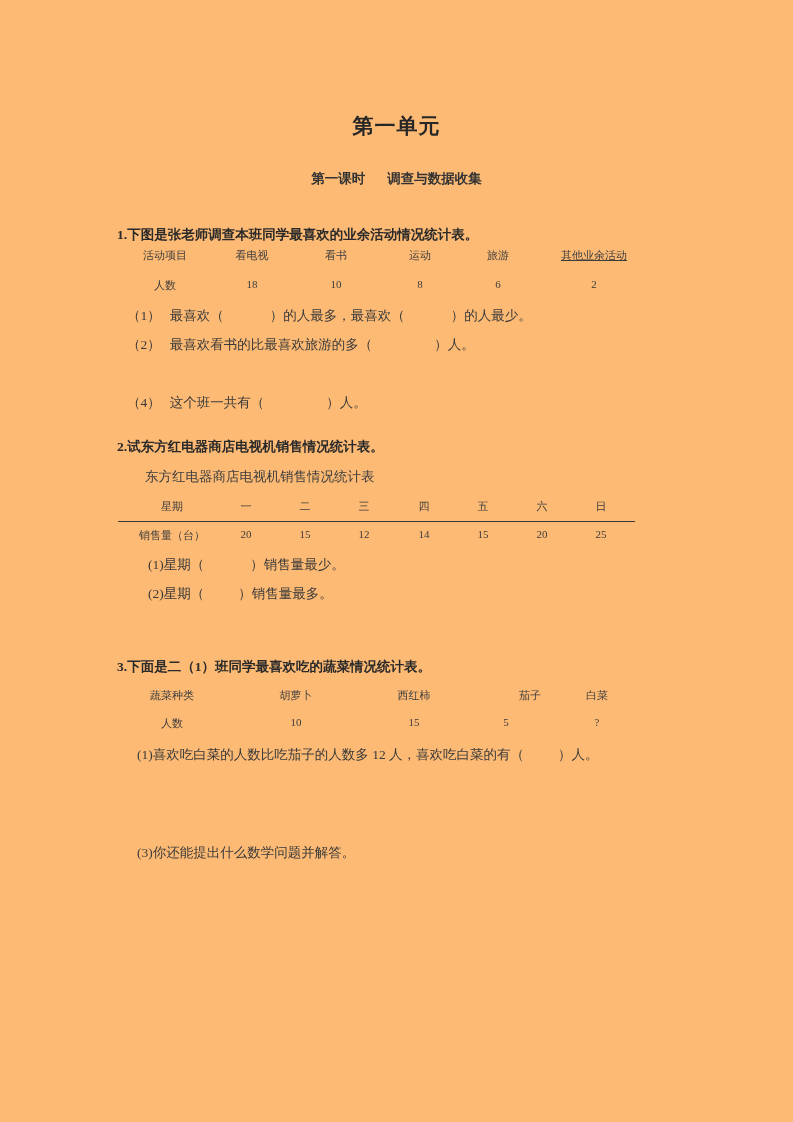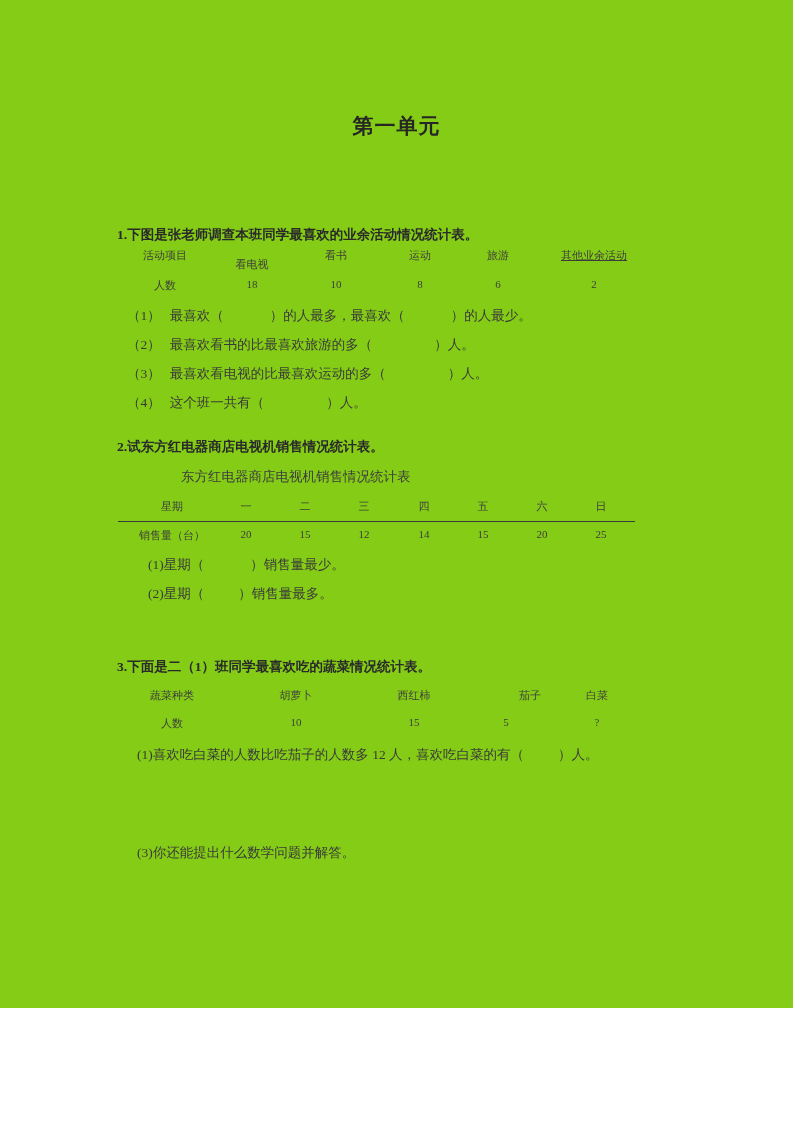--- a/index.html
+++ b/index.html
@@ -11,22 +11,22 @@
     width: 793px;
     height: 1122px;
     font-family: "Liberation Serif", "DejaVu Serif", serif;
     color: #2b2b2b;
     position: relative;
     overflow: hidden;
   }
   .page {
     position: relative;
     width: 793px;
-    height: 1008px;
-    background: #84cc16;
+    height: 1122px;
+    background: #fdba74;
   }
 
   
   .doc-title {
     position: absolute;
     left: 0;
     right: 0;
     top: 112px;
     text-align: center;
     font-size: 21px;
@@ -87,56 +87,56 @@
     height: 1px;
     background: #3a3a3a;
   }
 </style>
 </head>
 <body>
 
 <div class="page">
 
   <div class="doc-title">第一单元</div>
+  <div class="doc-subtitle">
+    <span>第一课时</span><span class="gap"></span><span>调查与数据收集</span>
+  </div>
 
   <div class="q-heading" style="top:214px;margin-top:12px;">1.下图是张老师调查本班同学最喜欢的业余活动情况统计表。</div>
 
   <div class="tbl-cell" style="left:165px; top:248px;">活动项目</div>
-  <div class="tbl-cell" style="left:252px; top:248px;margin-top:9px;">看电视</div>
+  <div class="tbl-cell" style="left:252px; top:248px;">看电视</div>
   <div class="tbl-cell" style="left:336px; top:248px;">看书</div>
   <div class="tbl-cell" style="left:420px; top:248px;">运动</div>
   <div class="tbl-cell" style="left:498px; top:248px;">旅游</div>
   <div class="tbl-cell" style="left:594px; top:248px;text-decoration:underline;">其他业余活动</div>
 
   <div class="tbl-cell" style="left:165px; top:278px;">人数</div>
   <div class="tbl-cell" style="left:252px; top:278px;">18</div>
   <div class="tbl-cell" style="left:336px; top:278px;">10</div>
   <div class="tbl-cell" style="left:420px; top:278px;">8</div>
   <div class="tbl-cell" style="left:498px; top:278px;">6</div>
   <div class="tbl-cell" style="left:594px; top:278px;">2</div>
 
   <div class="q-line" style="left:127px; top:307px;">
     <span>（1）</span><span class="sp"></span><span>最喜欢（</span><span class="blank blank-md"></span><span>）的人最多，最喜欢（</span><span class="blank blank-md"></span><span>）的人最少。</span>
   </div>
 
   <div class="q-line" style="left:127px; top:336px;">
     <span>（2）</span><span class="sp"></span><span>最喜欢看书的比最喜欢旅游的多（</span><span class="blank blank-lg"></span><span>）人。</span>
   </div>
 
-  <div class="q-line" style="left:127px; top:365px;">
-    <span>（3）</span><span class="sp"></span><span>最喜欢看电视的比最喜欢运动的多（</span><span class="blank blank-lg"></span><span>）人。</span>
-  </div>
 
   <div class="q-line" style="left:127px; top:394px;">
     <span>（4）</span><span class="sp"></span><span>这个班一共有（</span><span class="blank blank-lg"></span><span>）人。</span>
   </div>
 
   <div class="q-heading" style="top:438px;">2.试东方红电器商店电视机销售情况统计表。</div>
 
-  <div class="tbl-caption" style="left:145px; top:468px;margin-left:36px;">东方红电器商店电视机销售情况统计表</div>
+  <div class="tbl-caption" style="left:145px; top:468px;">东方红电器商店电视机销售情况统计表</div>
 
   <div class="tbl-cell" style="left:172px; top:499px;">星期</div>
   <div class="tbl-cell" style="left:246px; top:499px;">一</div>
   <div class="tbl-cell" style="left:305px; top:499px;">二</div>
   <div class="tbl-cell" style="left:364px; top:499px;">三</div>
   <div class="tbl-cell" style="left:424px; top:499px;">四</div>
   <div class="tbl-cell" style="left:483px; top:499px;">五</div>
   <div class="tbl-cell" style="left:542px; top:499px;">六</div>
   <div class="tbl-cell" style="left:601px; top:499px;">日</div>
 

